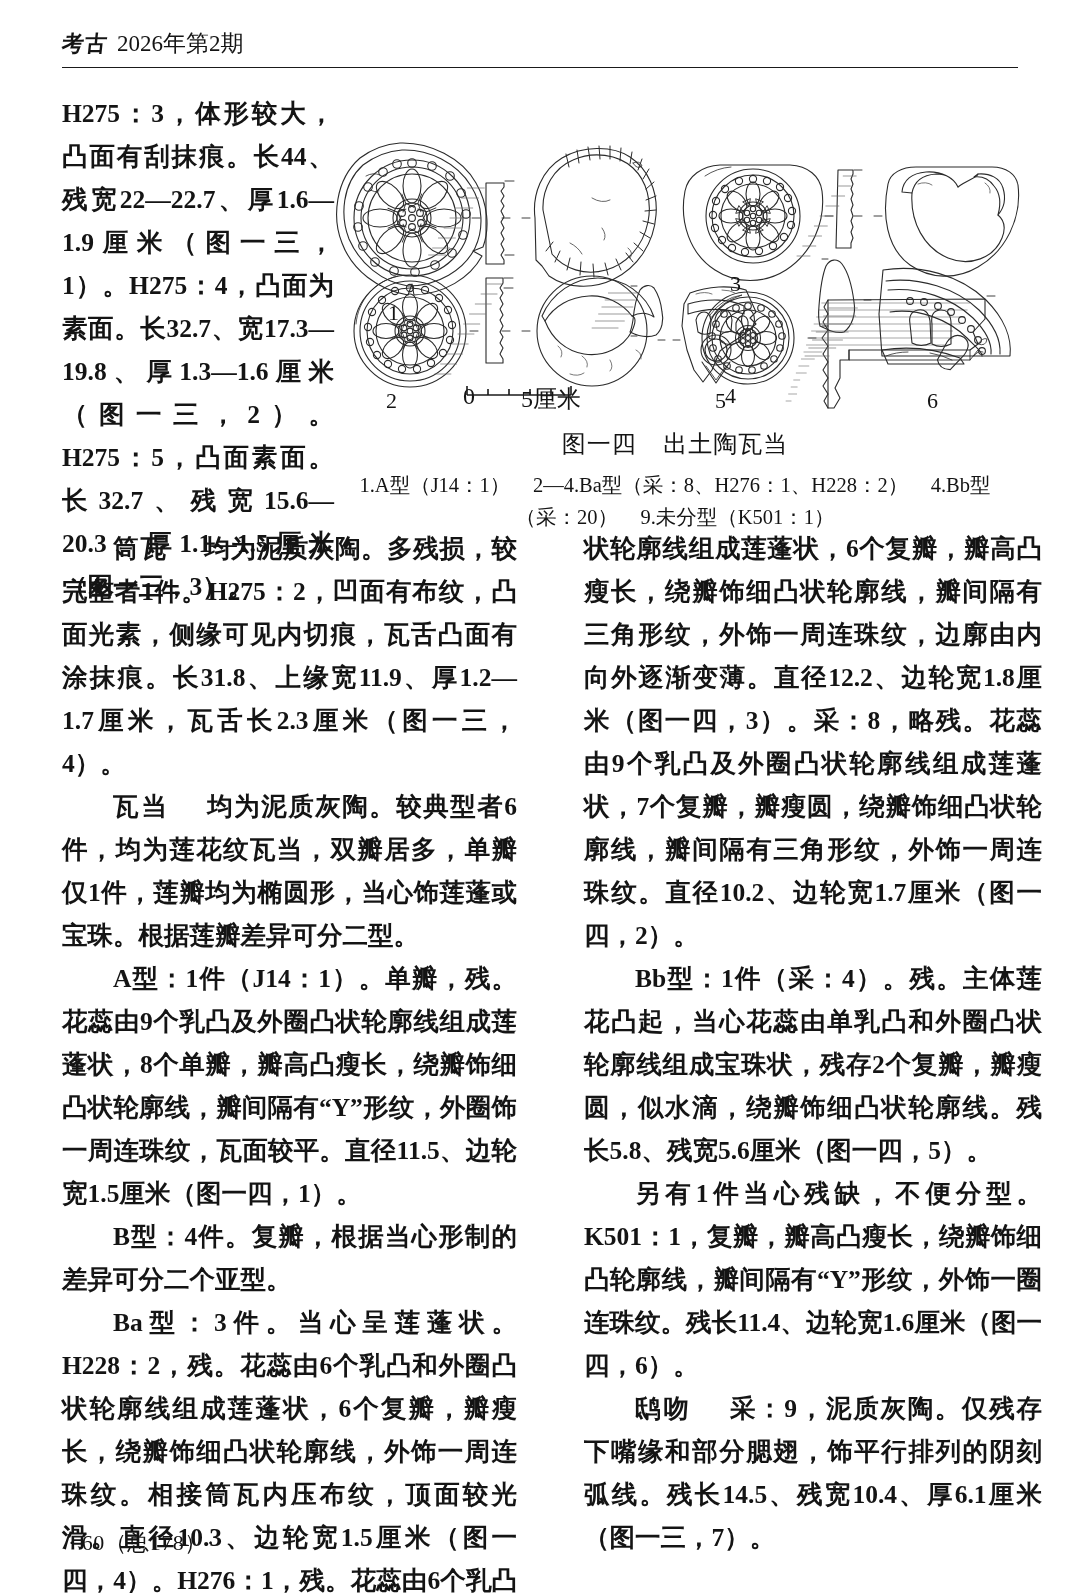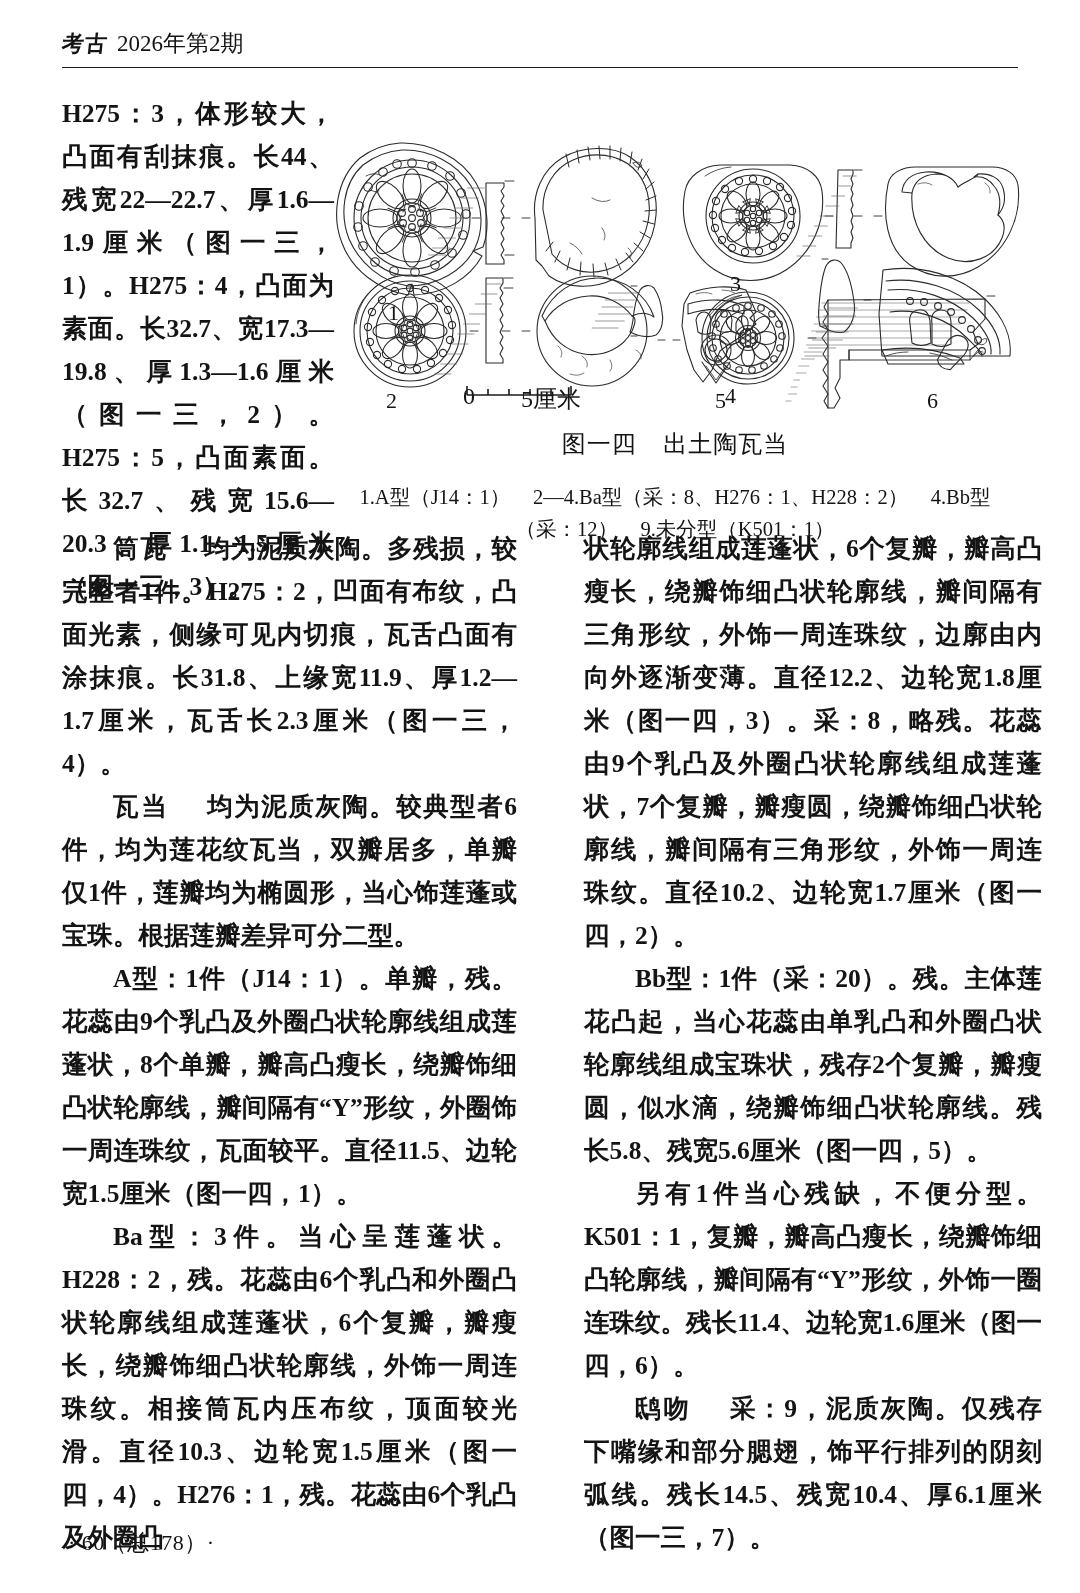--- a/index.html
+++ b/index.html
@@ -39,21 +39,21 @@
 
   .fig-num{font-size:22px;position:absolute;font-family:"Liberation Serif",serif;}
 
   .scalebar{position:absolute;left:133px;top:295px;width:180px;font-size:24px;}
   .sb-labels{position:relative;height:25px;}
   .sb-zero{position:absolute;left:0;top:0;}
   .sb-max{position:absolute;left:58px;top:0;}
   .sb-graphic{position:absolute;left:4px;top:26px;}
 
   .fig-caption{position:absolute;left:0;top:340px;width:690px;text-align:center;}
-  .fig-title{font-size:24px;letter-spacing:1px;margin-bottom:21px;}
+  .fig-title{font-size:24px;letter-spacing:1px;margin-bottom:9px;}
   .fig-title .t-gap{display:inline-block;width:1.1em;}
   .fig-sub{font-size:20.5px;line-height:32px;}
   .fig-sub .s-gap{display:inline-block;width:1.1em;}
 
   
   .footer{position:absolute;left:68px;top:1528px;font-size:22px;letter-spacing:.5px;}
 </style>
 </head>
 <body>
 
@@ -475,34 +475,35 @@
         </svg>
       </div>
     </div>
 
     <div class="fig-caption">
       <div class="fig-title">
         <span>图一四</span><span class="t-gap"></span><span>出土陶瓦当</span>
       </div>
       <div class="fig-sub">
         <span>1.A型（J14：1）</span><span class="s-gap"></span><span>2—4.Ba型（采：8、H276：1、H228：2）</span><span class="s-gap"></span><span>4.Bb型</span><br>
-        <span>（采：12）</span><span class="s-gap"></span><span>9.未分型（K501：1）</span>
+        <span>（采：20）</span><span class="s-gap"></span><span>9.未分型（K501：1）</span>
       </div>
     </div>
   </div>
 
   <div class="col" id="col-left-mid">
     <p class="indent"><span class="lead">筒瓦</span><span class="gapx"></span><span>均为泥质灰陶。多残损，较完整者1件。H275：2，凹面有布纹，凸面光素，侧缘可见内切痕，瓦舌凸面有涂抹痕。长31.8、上缘宽11.9、厚1.2—1.7厘米，瓦舌长2.3厘米（图一三，4）。</span></p>
     <p class="indent"><span class="lead">瓦当</span><span class="gapx"></span><span>均为泥质灰陶。较典型者6件，均为莲花纹瓦当，双瓣居多，单瓣仅1件，莲瓣均为椭圆形，当心饰莲蓬或宝珠。根据莲瓣差异可分二型。</span></p>
     <p class="indent">A型：1件（J14：1）。单瓣，残。花蕊由9个乳凸及外圈凸状轮廓线组成莲蓬状，8个单瓣，瓣高凸瘦长，绕瓣饰细凸状轮廓线，瓣间隔有“Y”形纹，外圈饰一周连珠纹，瓦面较平。直径11.5、边轮宽1.5厘米（图一四，1）。</p>
+    <p class="indent">B型：4件。复瓣，根据当心形制的差异可分二个亚型。</p>
     <p class="indent">Ba型：3件。当心呈莲蓬状。H228：2，残。花蕊由6个乳凸和外圈凸状轮廓线组成莲蓬状，6个复瓣，瓣瘦长，绕瓣饰细凸状轮廓线，外饰一周连珠纹。相接筒瓦内压布纹，顶面较光滑。直径10.3、边轮宽1.5厘米（图一四，4）。H276：1，残。花蕊由6个乳凸及外圈凸</p>
   </div>
 
   <div class="col" id="col-right">
     <p>状轮廓线组成莲蓬状，6个复瓣，瓣高凸瘦长，绕瓣饰细凸状轮廓线，瓣间隔有三角形纹，外饰一周连珠纹，边廓由内向外逐渐变薄。直径12.2、边轮宽1.8厘米（图一四，3）。采：8，略残。花蕊由9个乳凸及外圈凸状轮廓线组成莲蓬状，7个复瓣，瓣瘦圆，绕瓣饰细凸状轮廓线，瓣间隔有三角形纹，外饰一周连珠纹。直径10.2、边轮宽1.7厘米（图一四，2）。</p>
-    <p class="indent">Bb型：1件（采：20）。残。主体莲花凸起，当心花蕊由单乳凸和外圈凸状轮廓线组成宝珠状，残存2个复瓣，瓣瘦圆，似水滴，绕瓣饰细凸状轮廓线。残长5.8、残宽5.6厘米（图一四，5）。</p>
+    <p class="indent">Bb型：1件（采：4）。残。主体莲花凸起，当心花蕊由单乳凸和外圈凸状轮廓线组成宝珠状，残存2个复瓣，瓣瘦圆，似水滴，绕瓣饰细凸状轮廓线。残长5.8、残宽5.6厘米（图一四，5）。</p>
     <p class="indent">另有1件当心残缺，不便分型。K501：1，复瓣，瓣高凸瘦长，绕瓣饰细凸轮廓线，瓣间隔有“Y”形纹，外饰一圈连珠纹。残长11.4、边轮宽1.6厘米（图一四，6）。</p>
     <p class="indent"><span class="lead">鸱吻</span><span class="gapx"></span><span>采：9，泥质灰陶。仅残存下嘴缘和部分腮翅，饰平行排列的阴刻弧线。残长14.5、残宽10.4、厚6.1厘米（图一三，7）。</span></p>
   </div>
 
   <div class="footer">· 60（总178）·</div>
 
 </div>
 
 </body></html>

